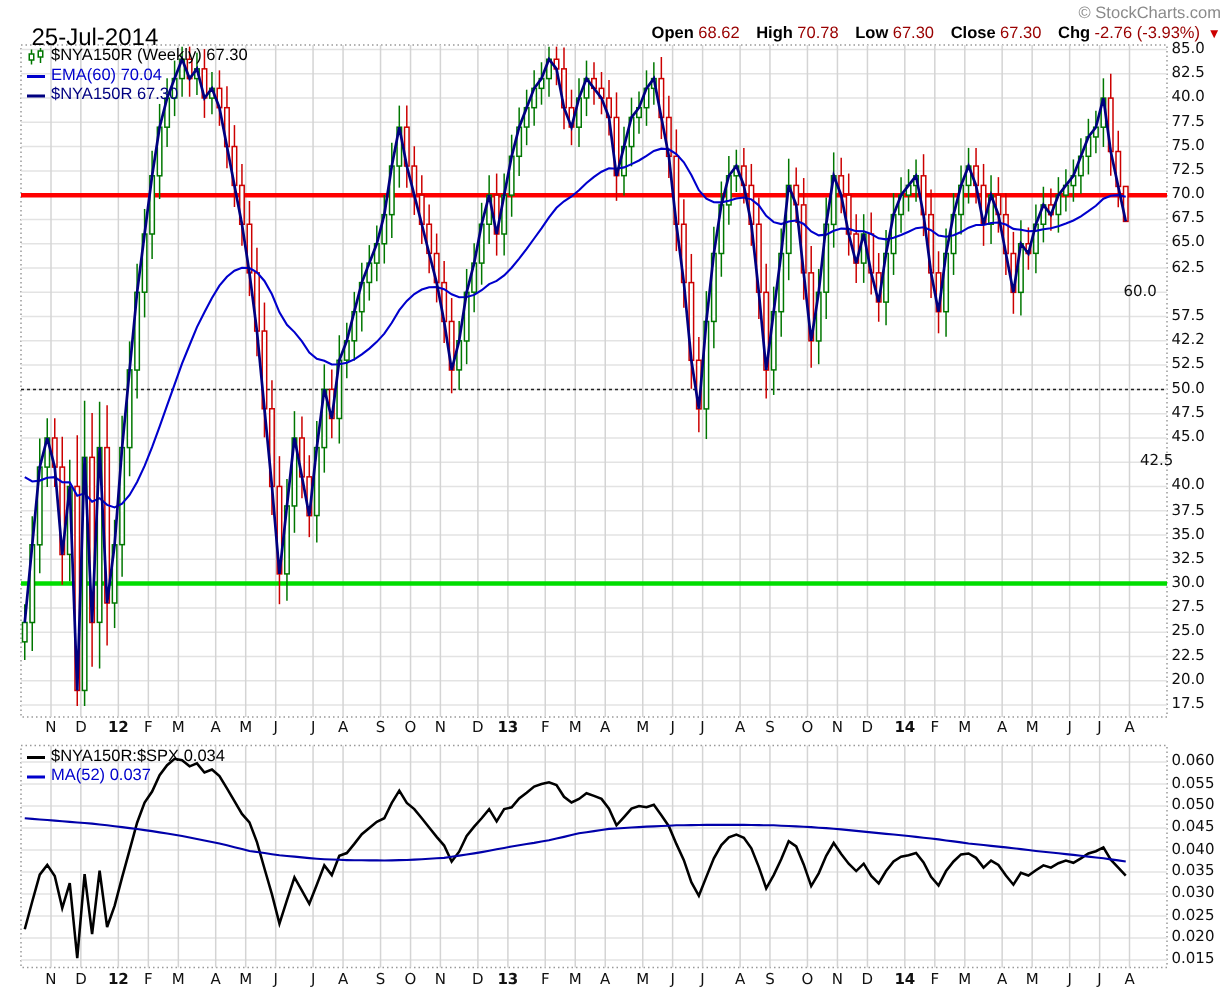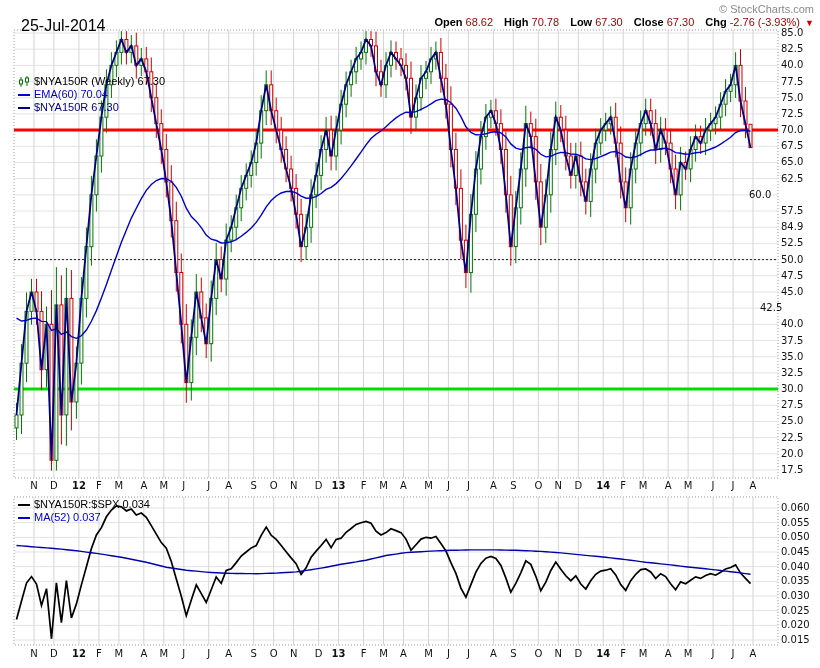--- a/index.html
+++ b/index.html
@@ -450,21 +450,21 @@
 
   <div class="quote">
     <span class="ql">Open</span><span class="qv">68.62</span>
     <span class="ql">High</span><span class="qv">70.78</span>
     <span class="ql">Low</span><span class="qv">67.30</span>
     <span class="ql">Close</span><span class="qv">67.30</span>
     <span class="ql">Chg</span><span class="qv">-2.76 (-3.93%)</span>
     <span class="tri">▼</span>
   </div>
 
-  <div class="legend" style="left:18px;top:31px;margin-top:44px;">
+  <div class="legend" style="left:18px;top:31px;">
     <div class="lrow">
       <span class="cicon">
         <svg width="12" height="12">
           <line x1="3" y1="1" x2="3" y2="11" stroke="#007700" stroke-width="1"></line>
           <rect x="1.5" y="4" width="3" height="4" fill="#fff" stroke="#007700"></rect>
           <line x1="9" y1="0" x2="9" y2="10" stroke="#007700" stroke-width="1"></line>
           <rect x="7.5" y="2" width="3" height="4" fill="#fff" stroke="#007700"></rect>
         </svg>
       </span>
       <span style="color:#000;">$NYA150R (Weekly) 67.30</span>
@@ -496,21 +496,21 @@
       <div class="ytick" style="left: 781px; top: 59.3705px;">40.0</div>
       <div class="ytick" style="left: 781px; top: 75.5558px;">77.5</div>
       <div class="ytick" style="left: 781px; top: 91.741px;">75.0</div>
       <div class="ytick" style="left: 781px; top: 107.926px;">72.5</div>
       <div class="ytick" style="left: 781px; top: 124.112px;">70.0</div>
       <div class="ytick" style="left: 781px; top: 140.297px;">67.5</div>
       <div class="ytick" style="left: 781px; top: 156.482px;">65.0</div>
       <div class="ytick" style="left: 781px; top: 172.667px;">62.5</div>
       <div class="ytick" style="left: 749px; top: 188.852px;">60.0</div>
       <div class="ytick" style="left: 781px; top: 205.038px;">57.5</div>
-      <div class="ytick" style="left: 781px; top: 221.223px;">84.9</div>
+      <div class="ytick" style="left: 781px; top: 221.223px;">42.2</div>
       <div class="ytick" style="left: 781px; top: 237.408px;">52.5</div>
       <div class="ytick" style="left: 781px; top: 253.594px;">50.0</div>
       <div class="ytick" style="left: 781px; top: 269.779px;">47.5</div>
       <div class="ytick" style="left: 781px; top: 285.964px;">45.0</div>
       <div class="ytick" style="left: 760px; top: 302.149px;">42.5</div>
       <div class="ytick" style="left: 781px; top: 318.334px;">40.0</div>
       <div class="ytick" style="left: 781px; top: 334.52px;">37.5</div>
       <div class="ytick" style="left: 781px; top: 350.705px;">35.0</div>
       <div class="ytick" style="left: 781px; top: 366.89px;">32.5</div>
       <div class="ytick" style="left: 781px; top: 383.075px;">30.0</div>

